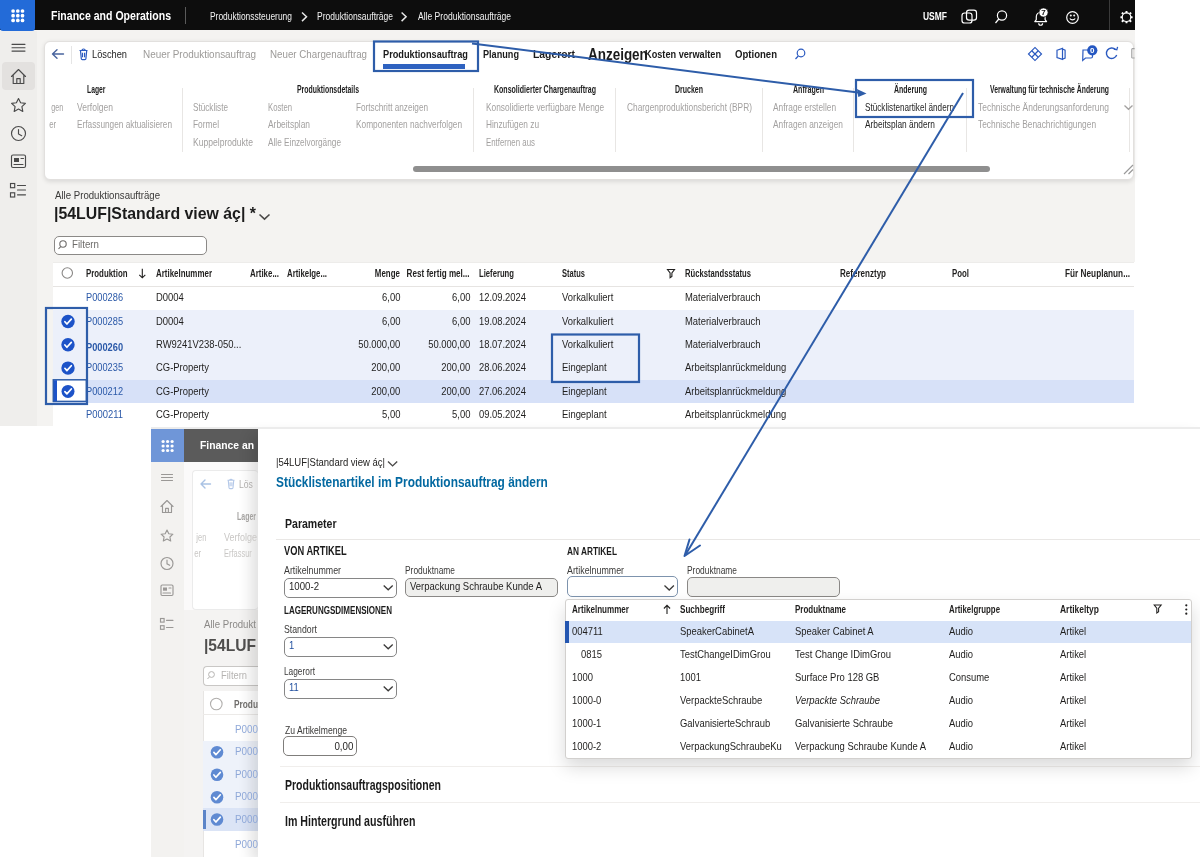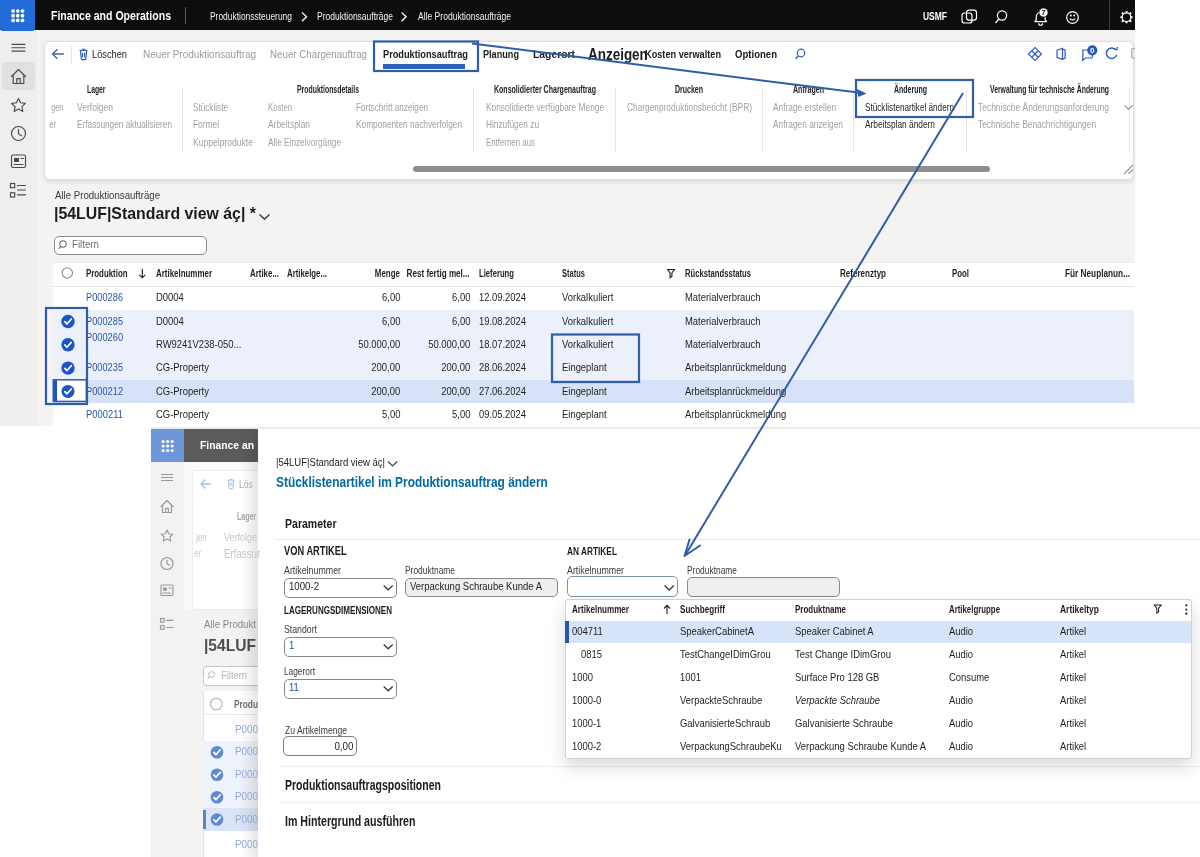--- a/index.html
+++ b/index.html
@@ -144,21 +144,21 @@
 <span id="tx62" style="position:absolute;top:291.3px;left:479px;font-size:11.5px;font-weight:400;color:#1f1e1d;white-space:pre;line-height:13.2px;"><span class="in" style="display:inline-block;transform:scaleX(0.817);transform-origin:0 0;">12.09.2024</span></span>
 <span id="tx63" style="position:absolute;top:291.3px;left:562px;font-size:11.5px;font-weight:400;color:#1f1e1d;white-space:pre;line-height:13.2px;"><span class="in" style="display:inline-block;transform:scaleX(0.820);transform-origin:0 0;">Vorkalkuliert</span></span>
 <span id="tx64" style="position:absolute;top:291.3px;left:685px;font-size:11.5px;font-weight:400;color:#1f1e1d;white-space:pre;line-height:13.2px;"><span class="in" style="display:inline-block;transform:scaleX(0.820);transform-origin:0 0;">Materialverbrauch</span></span>
 <span id="tx65" style="position:absolute;top:314.6px;left:86px;font-size:11.5px;font-weight:400;color:#2b59a8;white-space:pre;line-height:13.2px;"><span class="in" style="display:inline-block;transform:scaleX(0.804);transform-origin:0 0;">P000285</span></span>
 <span id="tx66" style="position:absolute;top:314.6px;left:156px;font-size:11.5px;font-weight:400;color:#1f1e1d;white-space:pre;line-height:13.2px;"><span class="in" style="display:inline-block;transform:scaleX(0.820);transform-origin:0 0;">D0004</span></span>
 <span id="tx67" style="position:absolute;top:314.6px;left:0px;width:400px;text-align:right;font-size:11.5px;font-weight:400;color:#1f1e1d;white-space:pre;line-height:13.2px;"><span class="in" style="display:inline-block;transform:scaleX(0.820);transform-origin:100% 0;">6,00</span></span>
 <span id="tx68" style="position:absolute;top:314.6px;left:70px;width:400px;text-align:right;font-size:11.5px;font-weight:400;color:#1f1e1d;white-space:pre;line-height:13.2px;"><span class="in" style="display:inline-block;transform:scaleX(0.820);transform-origin:100% 0;">6,00</span></span>
 <span id="tx69" style="position:absolute;top:314.6px;left:479px;font-size:11.5px;font-weight:400;color:#1f1e1d;white-space:pre;line-height:13.2px;"><span class="in" style="display:inline-block;transform:scaleX(0.817);transform-origin:0 0;">19.08.2024</span></span>
 <span id="tx70" style="position:absolute;top:314.6px;left:562px;font-size:11.5px;font-weight:400;color:#1f1e1d;white-space:pre;line-height:13.2px;"><span class="in" style="display:inline-block;transform:scaleX(0.820);transform-origin:0 0;">Vorkalkuliert</span></span>
 <span id="tx71" style="position:absolute;top:314.6px;left:685px;font-size:11.5px;font-weight:400;color:#1f1e1d;white-space:pre;line-height:13.2px;"><span class="in" style="display:inline-block;transform:scaleX(0.820);transform-origin:0 0;">Materialverbrauch</span></span>
-<span id="tx72" style="position:absolute;top:331px;left:86px;font-size:11.5px;font-weight:400;color:#2b59a8;white-space:pre;line-height:13.2px;"><span class="in" style="display:inline-block;transform:scaleX(0.804);transform-origin:0 0;">P000260</span></span>
+<span id="tx72" style="position:absolute;top:341px;left:86px;font-size:11.5px;font-weight:700;color:#2b59a8;white-space:pre;line-height:13.2px;"><span class="in" style="display:inline-block;transform:scaleX(0.804);transform-origin:0 0;">P000260</span></span>
 <span id="tx73" style="position:absolute;top:337.9px;left:156px;font-size:11.5px;font-weight:400;color:#1f1e1d;white-space:pre;line-height:13.2px;"><span class="in" style="display:inline-block;transform:scaleX(0.820);transform-origin:0 0;">RW9241V238-050...</span></span>
 <span id="tx74" style="position:absolute;top:337.9px;left:0px;width:400px;text-align:right;font-size:11.5px;font-weight:400;color:#1f1e1d;white-space:pre;line-height:13.2px;"><span class="in" style="display:inline-block;transform:scaleX(0.820);transform-origin:100% 0;">50.000,00</span></span>
 <span id="tx75" style="position:absolute;top:337.9px;left:70px;width:400px;text-align:right;font-size:11.5px;font-weight:400;color:#1f1e1d;white-space:pre;line-height:13.2px;"><span class="in" style="display:inline-block;transform:scaleX(0.820);transform-origin:100% 0;">50.000,00</span></span>
 <span id="tx76" style="position:absolute;top:337.9px;left:479px;font-size:11.5px;font-weight:400;color:#1f1e1d;white-space:pre;line-height:13.2px;"><span class="in" style="display:inline-block;transform:scaleX(0.817);transform-origin:0 0;">18.07.2024</span></span>
 <span id="tx77" style="position:absolute;top:337.9px;left:562px;font-size:11.5px;font-weight:400;color:#1f1e1d;white-space:pre;line-height:13.2px;"><span class="in" style="display:inline-block;transform:scaleX(0.820);transform-origin:0 0;">Vorkalkuliert</span></span>
 <span id="tx78" style="position:absolute;top:337.9px;left:685px;font-size:11.5px;font-weight:400;color:#1f1e1d;white-space:pre;line-height:13.2px;"><span class="in" style="display:inline-block;transform:scaleX(0.820);transform-origin:0 0;">Materialverbrauch</span></span>
 <span id="tx79" style="position:absolute;top:361.2px;left:86px;font-size:11.5px;font-weight:400;color:#2b59a8;white-space:pre;line-height:13.2px;"><span class="in" style="display:inline-block;transform:scaleX(0.804);transform-origin:0 0;">P000235</span></span>
 <span id="tx80" style="position:absolute;top:361.2px;left:156px;font-size:11.5px;font-weight:400;color:#1f1e1d;white-space:pre;line-height:13.2px;"><span class="in" style="display:inline-block;transform:scaleX(0.820);transform-origin:0 0;">CG-Property</span></span>
 <span id="tx81" style="position:absolute;top:361.2px;left:0px;width:400px;text-align:right;font-size:11.5px;font-weight:400;color:#1f1e1d;white-space:pre;line-height:13.2px;"><span class="in" style="display:inline-block;transform:scaleX(0.820);transform-origin:100% 0;">200,00</span></span>
 <span id="tx82" style="position:absolute;top:361.2px;left:70px;width:400px;text-align:right;font-size:11.5px;font-weight:400;color:#1f1e1d;white-space:pre;line-height:13.2px;"><span class="in" style="display:inline-block;transform:scaleX(0.820);transform-origin:100% 0;">200,00</span></span>
@@ -178,21 +178,21 @@
 <span id="tx96" style="position:absolute;top:407.8px;left:70px;width:400px;text-align:right;font-size:11.5px;font-weight:400;color:#1f1e1d;white-space:pre;line-height:13.2px;"><span class="in" style="display:inline-block;transform:scaleX(0.820);transform-origin:100% 0;">5,00</span></span>
 <span id="tx97" style="position:absolute;top:407.8px;left:479px;font-size:11.5px;font-weight:400;color:#1f1e1d;white-space:pre;line-height:13.2px;"><span class="in" style="display:inline-block;transform:scaleX(0.817);transform-origin:0 0;">09.05.2024</span></span>
 <span id="tx98" style="position:absolute;top:407.8px;left:562px;font-size:11.5px;font-weight:400;color:#1f1e1d;white-space:pre;line-height:13.2px;"><span class="in" style="display:inline-block;transform:scaleX(0.820);transform-origin:0 0;">Eingeplant</span></span>
 <span id="tx99" style="position:absolute;top:407.8px;left:685px;font-size:11.5px;font-weight:400;color:#1f1e1d;white-space:pre;line-height:13.2px;"><span class="in" style="display:inline-block;transform:scaleX(0.820);transform-origin:0 0;">Arbeitsplanrückmeldung</span></span>
 <span id="tx100" style="position:absolute;top:439.3px;left:200px;font-size:11.5px;font-weight:700;color:#ffffff;white-space:pre;line-height:13.2px;"><span class="in" style="display:inline-block;transform:scaleX(0.899);transform-origin:0 0;">Finance an</span></span>
 <span id="tx101" style="position:absolute;top:478.3px;left:239px;font-size:10px;font-weight:400;color:#b0aeac;white-space:pre;line-height:13.2px;"><span class="in" style="display:inline-block;transform:scaleX(0.863);transform-origin:0 0;">Lös</span></span>
 <span id="tx102" style="position:absolute;top:511.1px;left:236.6px;font-size:10px;font-weight:700;color:#a5a3a1;white-space:pre;line-height:11.5px;"><span class="in" style="display:inline-block;transform:scaleX(0.698);transform-origin:0 0;">Lager</span></span>
 <span id="tx103" style="position:absolute;top:531.3px;left:-194px;width:400px;text-align:right;font-size:11.5px;font-weight:400;color:#c9c7c5;white-space:pre;line-height:13.2px;"><span class="in" style="display:inline-block;transform:scaleX(0.651);transform-origin:100% 0;">jen</span></span>
 <span id="tx104" style="position:absolute;top:531.3px;left:224px;font-size:11.5px;font-weight:400;color:#c9c7c5;white-space:pre;line-height:13.2px;"><span class="in" style="display:inline-block;transform:scaleX(0.782);transform-origin:0 0;">Verfolge</span></span>
 <span id="tx105" style="position:absolute;top:547.3px;left:-199px;width:400px;text-align:right;font-size:11.5px;font-weight:400;color:#c9c7c5;white-space:pre;line-height:13.2px;"><span class="in" style="display:inline-block;transform:scaleX(0.684);transform-origin:100% 0;">er</span></span>
-<span id="tx106" style="position:absolute;top:546.8px;left:224px;font-size:13px;font-weight:400;color:#c9c7c5;white-space:pre;line-height:13.2px;text-align:right;"><span class="in" style="display:inline-block;transform:scaleX(0.747);transform-origin:0 0;">Erfassur</span></span>
+<span id="tx106" style="position:absolute;top:546.8px;left:224px;font-size:10px;font-weight:400;color:#c9c7c5;white-space:pre;line-height:13.2px;text-align:right;"><span class="in" style="display:inline-block;transform:scaleX(0.747);transform-origin:0 0;">Erfassur</span></span>
 <span id="tx107" style="position:absolute;top:617.8px;left:204px;font-size:11.5px;font-weight:400;color:#8a8886;white-space:pre;line-height:13.2px;"><span class="in" style="display:inline-block;transform:scaleX(0.838);transform-origin:0 0;">Alle Produkt</span></span>
 <span id="tx108" style="position:absolute;top:635.6px;left:204px;font-size:16.5px;font-weight:700;color:#4f4e4d;white-space:pre;line-height:19.0px;"><span class="in" style="display:inline-block;transform:scaleX(0.945);transform-origin:0 0;">|54LUF</span></span>
 <span id="tx109" style="position:absolute;top:668.9px;left:221px;font-size:11px;font-weight:400;color:#b5b3b1;white-space:pre;line-height:12.6px;"><span class="in" style="display:inline-block;transform:scaleX(0.851);transform-origin:0 0;">Filtern</span></span>
 <span id="tx110" style="position:absolute;top:698.0px;left:233.6px;font-size:10.5px;font-weight:700;color:#6e6c6a;white-space:pre;line-height:12.1px;"><span class="in" style="display:inline-block;transform:scaleX(0.791);transform-origin:0 0;">Produ</span></span>
 <span id="tx111" style="position:absolute;top:722.7px;left:235px;font-size:11.5px;font-weight:400;color:#8fa8d8;white-space:pre;line-height:13.2px;"><span class="in" style="display:inline-block;transform:scaleX(0.856);transform-origin:0 0;">P000</span></span>
 <span id="tx112" style="position:absolute;top:745.4px;left:235px;font-size:11.5px;font-weight:400;color:#8fa8d8;white-space:pre;line-height:13.2px;"><span class="in" style="display:inline-block;transform:scaleX(0.856);transform-origin:0 0;">P000</span></span>
 <span id="tx113" style="position:absolute;top:768.0px;left:235px;font-size:11.5px;font-weight:400;color:#8fa8d8;white-space:pre;line-height:13.2px;"><span class="in" style="display:inline-block;transform:scaleX(0.856);transform-origin:0 0;">P000</span></span>
 <span id="tx114" style="position:absolute;top:790.4px;left:235px;font-size:11.5px;font-weight:400;color:#8fa8d8;white-space:pre;line-height:13.2px;"><span class="in" style="display:inline-block;transform:scaleX(0.856);transform-origin:0 0;">P000</span></span>
 <span id="tx115" style="position:absolute;top:812.7px;left:235px;font-size:11.5px;font-weight:400;color:#8fa8d8;white-space:pre;line-height:13.2px;"><span class="in" style="display:inline-block;transform:scaleX(0.856);transform-origin:0 0;">P000</span></span>
 <span id="tx116" style="position:absolute;top:837.7px;left:235px;font-size:11.5px;font-weight:400;color:#8fa8d8;white-space:pre;line-height:13.2px;"><span class="in" style="display:inline-block;transform:scaleX(0.856);transform-origin:0 0;">P000</span></span>

